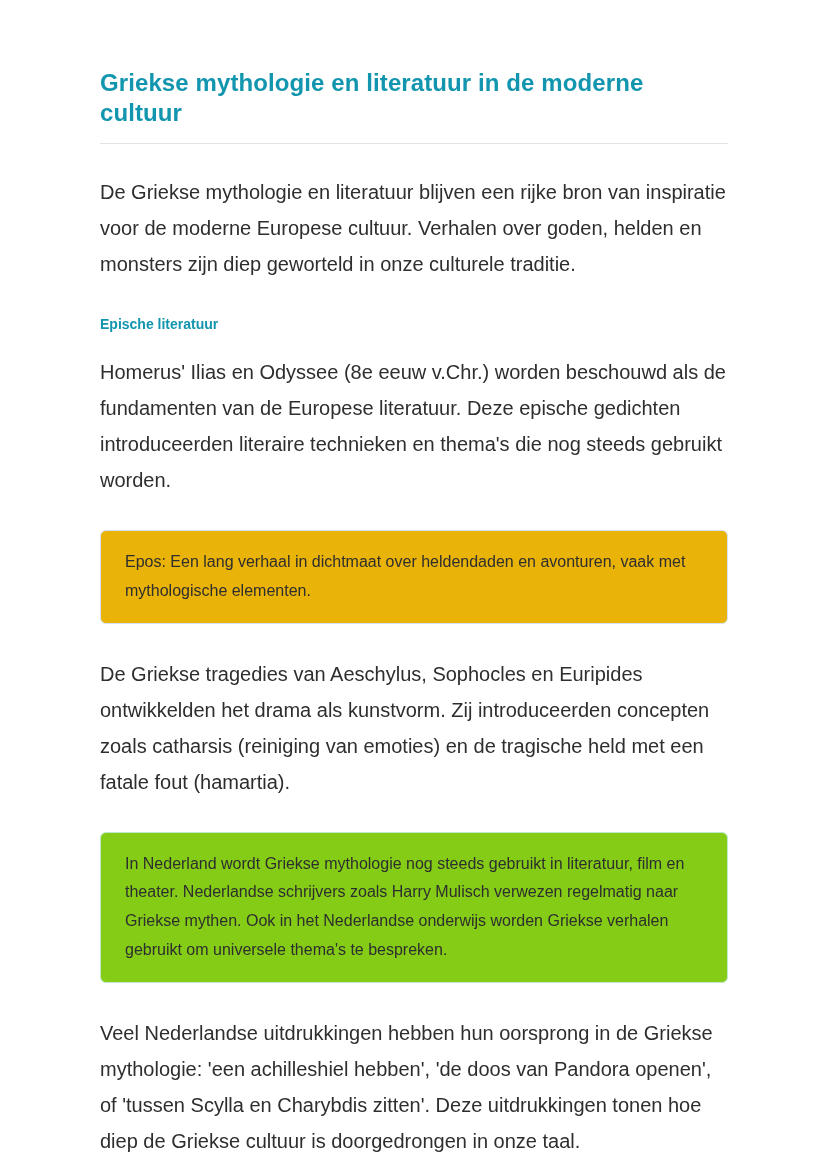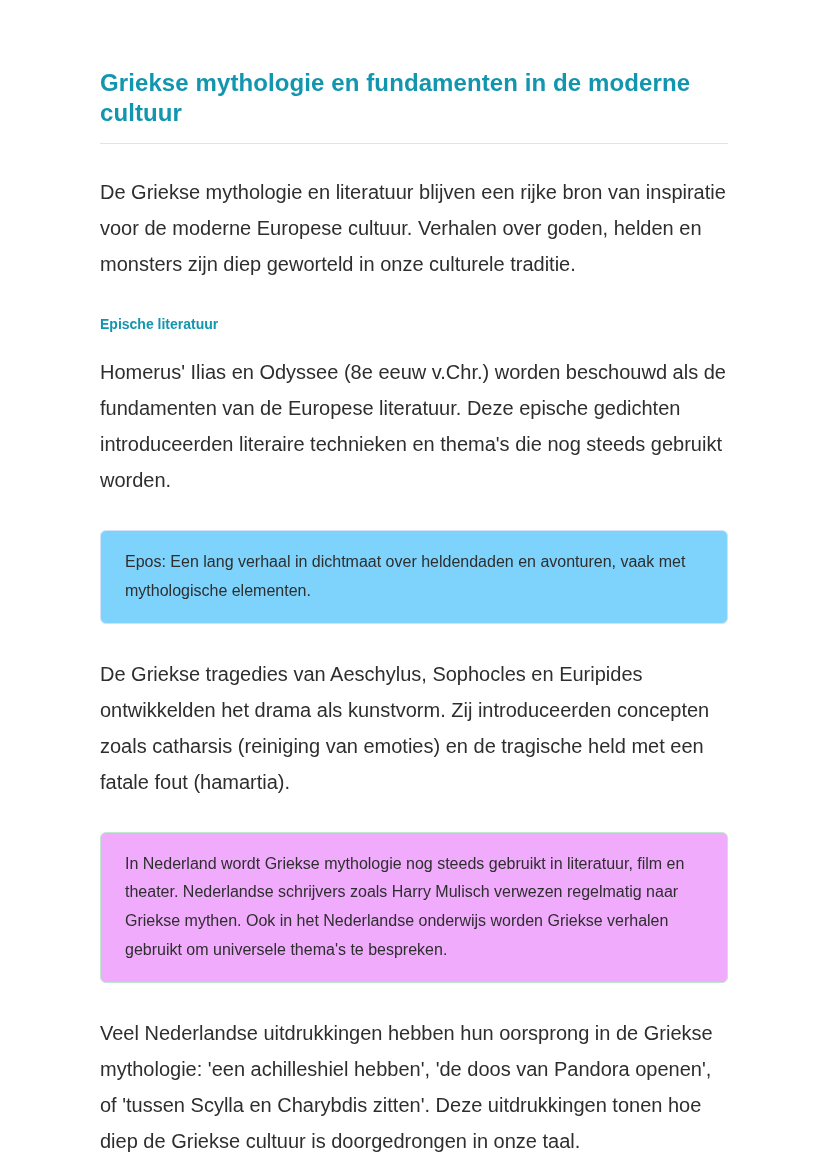--- a/index.html
+++ b/index.html
@@ -50,37 +50,37 @@
 
   .callout {
     border-radius: 6px;
     padding: 17px 24px;
     font-size: 16px;
     line-height: 1.8;
     margin: 32px 0;
   }
 
   .callout-info {
-    background: #7dd3fc;
+    background: #eab308;
     border: 1px solid #d3e2f6;
     color: #2e2e2e;
   }
 
   .callout-note {
-    background: #f0abfc;
+    background: #84cc16;
     border: 1px solid #bfe8cf;
     color: #2e2e2e;
   }
 </style>
 </head>
 <body>
 
 <div class="page">
 
-  <h1 class="doc-title">Griekse mythologie en fundamenten in de moderne cultuur</h1>
+  <h1 class="doc-title">Griekse mythologie en literatuur in de moderne cultuur</h1>
 
   <hr class="title-divider">
 
   <p class="para">De Griekse mythologie en literatuur blijven een rijke bron van inspiratie voor de moderne Europese cultuur. Verhalen over goden, helden en monsters zijn diep geworteld in onze culturele traditie.</p>
 
   <h2 class="section-heading">Epische literatuur</h2>
 
   <p class="para">Homerus' Ilias en Odyssee (8e eeuw v.Chr.) worden beschouwd als de fundamenten van de Europese literatuur. Deze epische gedichten introduceerden literaire technieken en thema's die nog steeds gebruikt worden.</p>
 
   <div class="callout callout-info">

